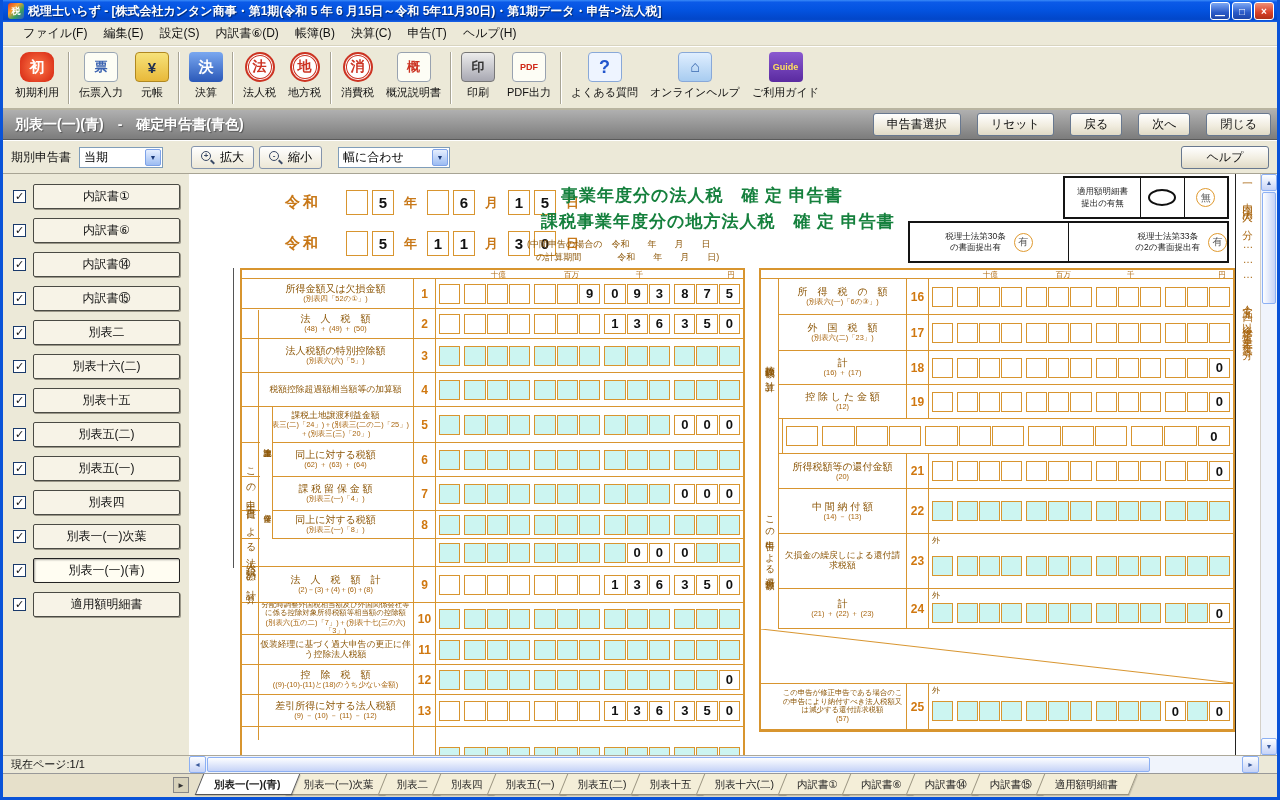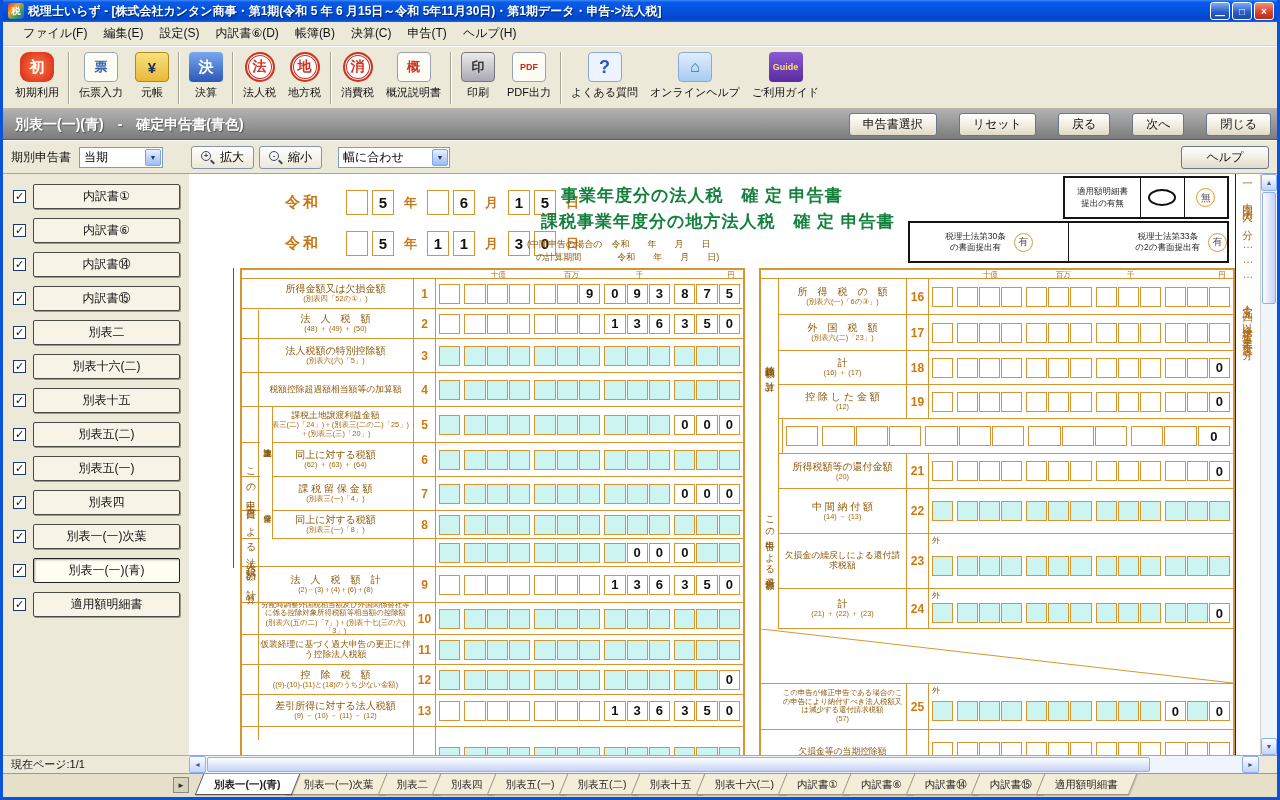--- a/index.html
+++ b/index.html
@@ -46,21 +46,21 @@
   .ticon-10 { background:#eef4ff; border:1px solid #88a8d8; color:#2255cc; font-size:18px; }
   .ticon-11 { background:linear-gradient(180deg,#dfeeff,#a8ccf0); border:1px solid #88a8d8; color:#3a6ab0; font-size:16px; }
   .ticon-12 { background:linear-gradient(180deg,#8a5ad0,#5a2aa0); color:#ffe060; font-size:9px; }
   .tsep { width:2px; height:52px; margin:2px 3px 0 3px; border-left:1px solid #a8a494; border-right:1px solid #fff; }
 
   
   .formheader { height:30px; flex:0 0 30px; display:flex; align-items:center; padding:0 6px 0 12px;
     background:linear-gradient(180deg,#b0b0b0,#7c7c7c); border-bottom:1px solid #5a5a5a; }
   .fh-title { color:#fff; font-size:14px; font-weight:bold; flex:1;
     text-shadow:1px 1px 1px rgba(0,0,0,.4); }
-  .fh-btns { display:flex; gap:22px; }
+  .fh-btns { display:flex; gap:16px; }
   .hd-btn { height:23px; padding:0 13px; font-size:12px; color:#111;
     background:linear-gradient(180deg,#ffffff,#f1ede0 55%,#e0dac6); border:1px solid #68788f;
     border-radius:3px; display:flex; align-items:center; justify-content:center; white-space:nowrap; }
   .controls { height:34px; flex:0 0 34px; display:flex; align-items:center; background:#ece9d8;
     border-top:1px solid #fff; border-bottom:1px solid #a8a494; padding:0 8px; gap:6px; }
   .ctl-label { font-size:12px; color:#111; margin-right:2px; }
   .xp-select { height:21px; background:#fff; border:1px solid #7f9db9; display:flex; align-items:center;
     font-size:12px; padding-left:4px; }
   .xp-select .sel-text { flex:1; white-space:nowrap; padding-right:6px; }
   .dd-arrow { width:16px; height:17px; margin:1px; font-size:7px; color:#1a3a7a;
@@ -992,41 +992,20 @@
                 <div class="dcell cyan"></div>
                 <div class="dcell grp cyan"></div>
                 <div class="dcell cyan"></div>
                 <div class="dcell cyan"></div>
                 <div class="dcell grp cyan"></div>
                 <div class="dcell filled">0</div>
                 <div class="dcell cyan"></div>
                 <div class="dcell filled">0</div>
               </div>
             </div>
-            <div class="trow" style="height: 45px;">
-              <div class="tlab">
-                <div class="labmain small">欠損金等の当期控除額</div>
-              </div>
-              <div class="tnum"></div>
-              <div class="tcells">
-                <div class="dcell grp"></div>
-                <div class="dcell"></div>
-                <div class="dcell"></div>
-                <div class="dcell grp"></div>
-                <div class="dcell"></div>
-                <div class="dcell"></div>
-                <div class="dcell grp"></div>
-                <div class="dcell"></div>
-                <div class="dcell"></div>
-                <div class="dcell grp"></div>
-                <div class="dcell"></div>
-                <div class="dcell"></div>
-                <div class="dcell"></div>
-              </div>
-            </div>
             <div class="vgroup rg" style="top: 9px; height: 175px;">控除税額の計算</div>
             <div class="vgroup rg" style="top: 184px; height: 175px;">この申告による還付金額</div>
           </div>
 
       </div>
 
       <div class="vscroll">
         <div class="sbtn">▲</div>
         <div class="vtrack">
           <div class="vthumb"></div>

